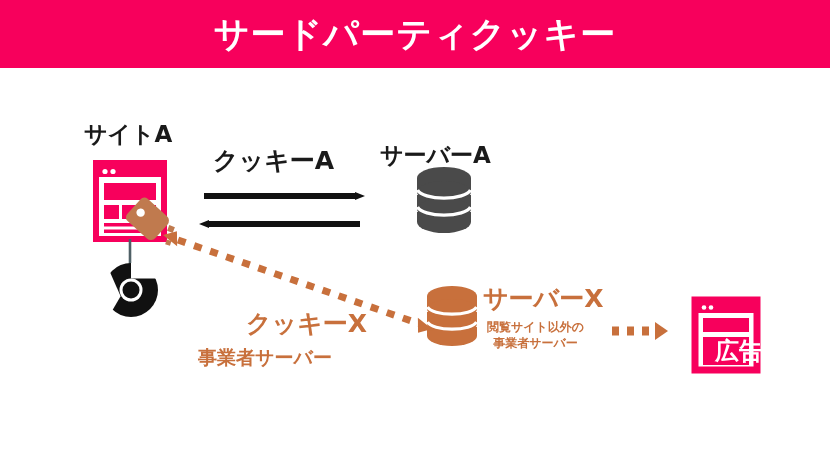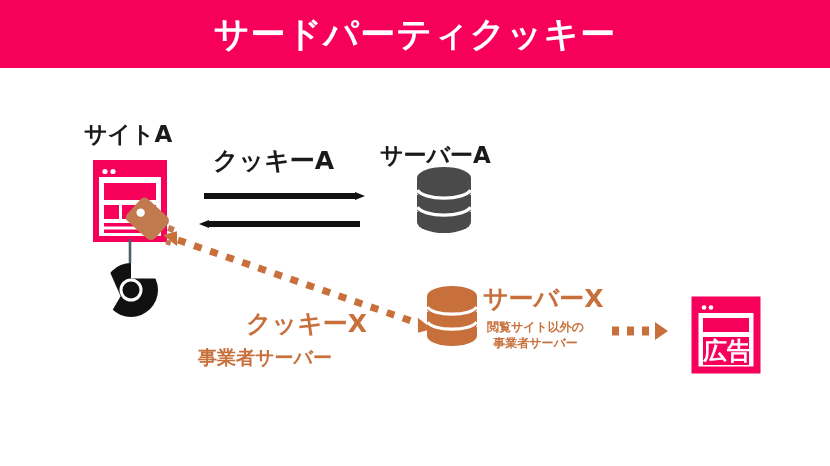--- a/index.html
+++ b/index.html
@@ -203,15 +203,15 @@
     <div>事業者サーバー</div>
   </div>
 
   <div class="label lab-orange lab-server-x">サーバーX</div>
 
   <div class="label lab-orange lab-cookie-x">クッキーX</div>
 
   <div class="label lab-orange lab-cookie-x-sub">事業者サーバー</div>
 
 
-  <div class="label" style="left:703px; top:338px; width:46px; text-align:center; font-size:24px; font-weight:700; color:#ffffff; line-height:26px;">広告</div>
+  <div class="label" style="left:703px; top:338px; width:46px; text-align:center; font-size:24px; font-weight:700; color:#ffffff; line-height:26px;padding-left:12px;">広告</div>
 
 </div>
 
 </body></html>

